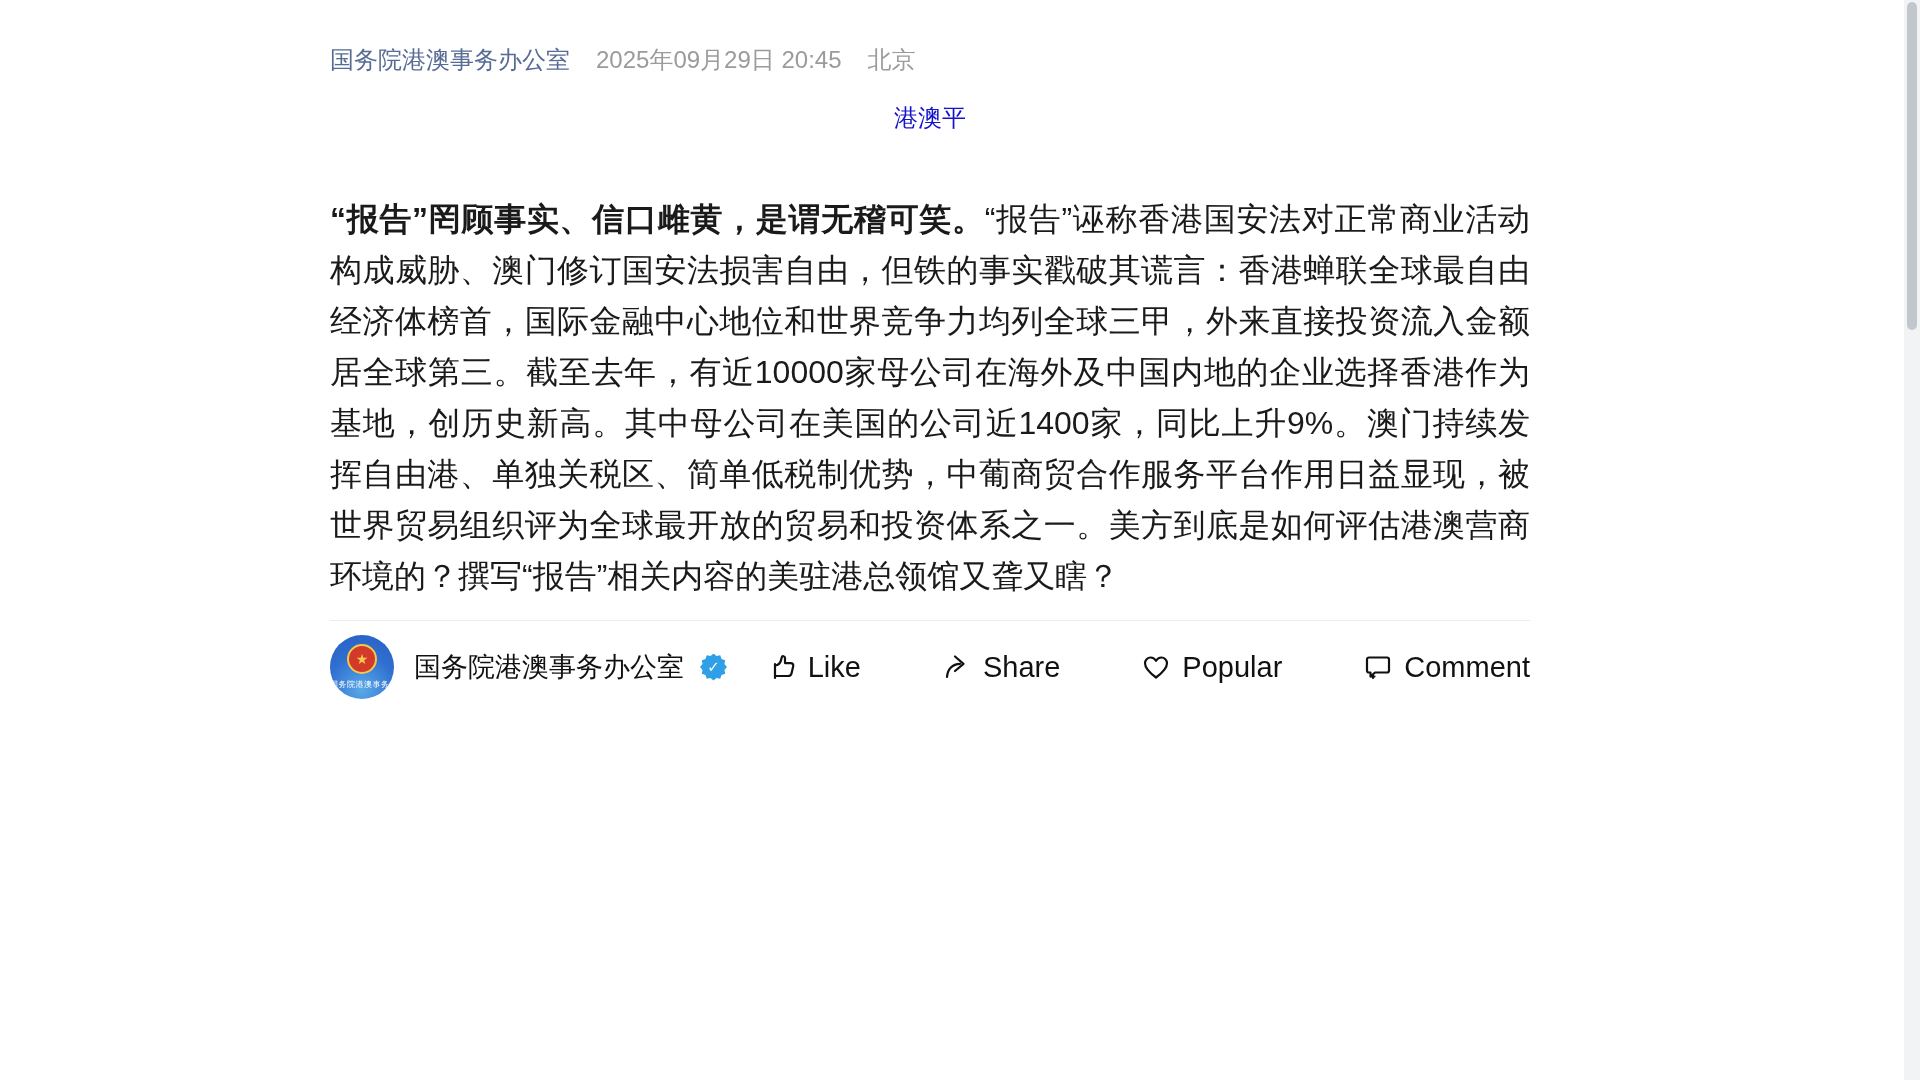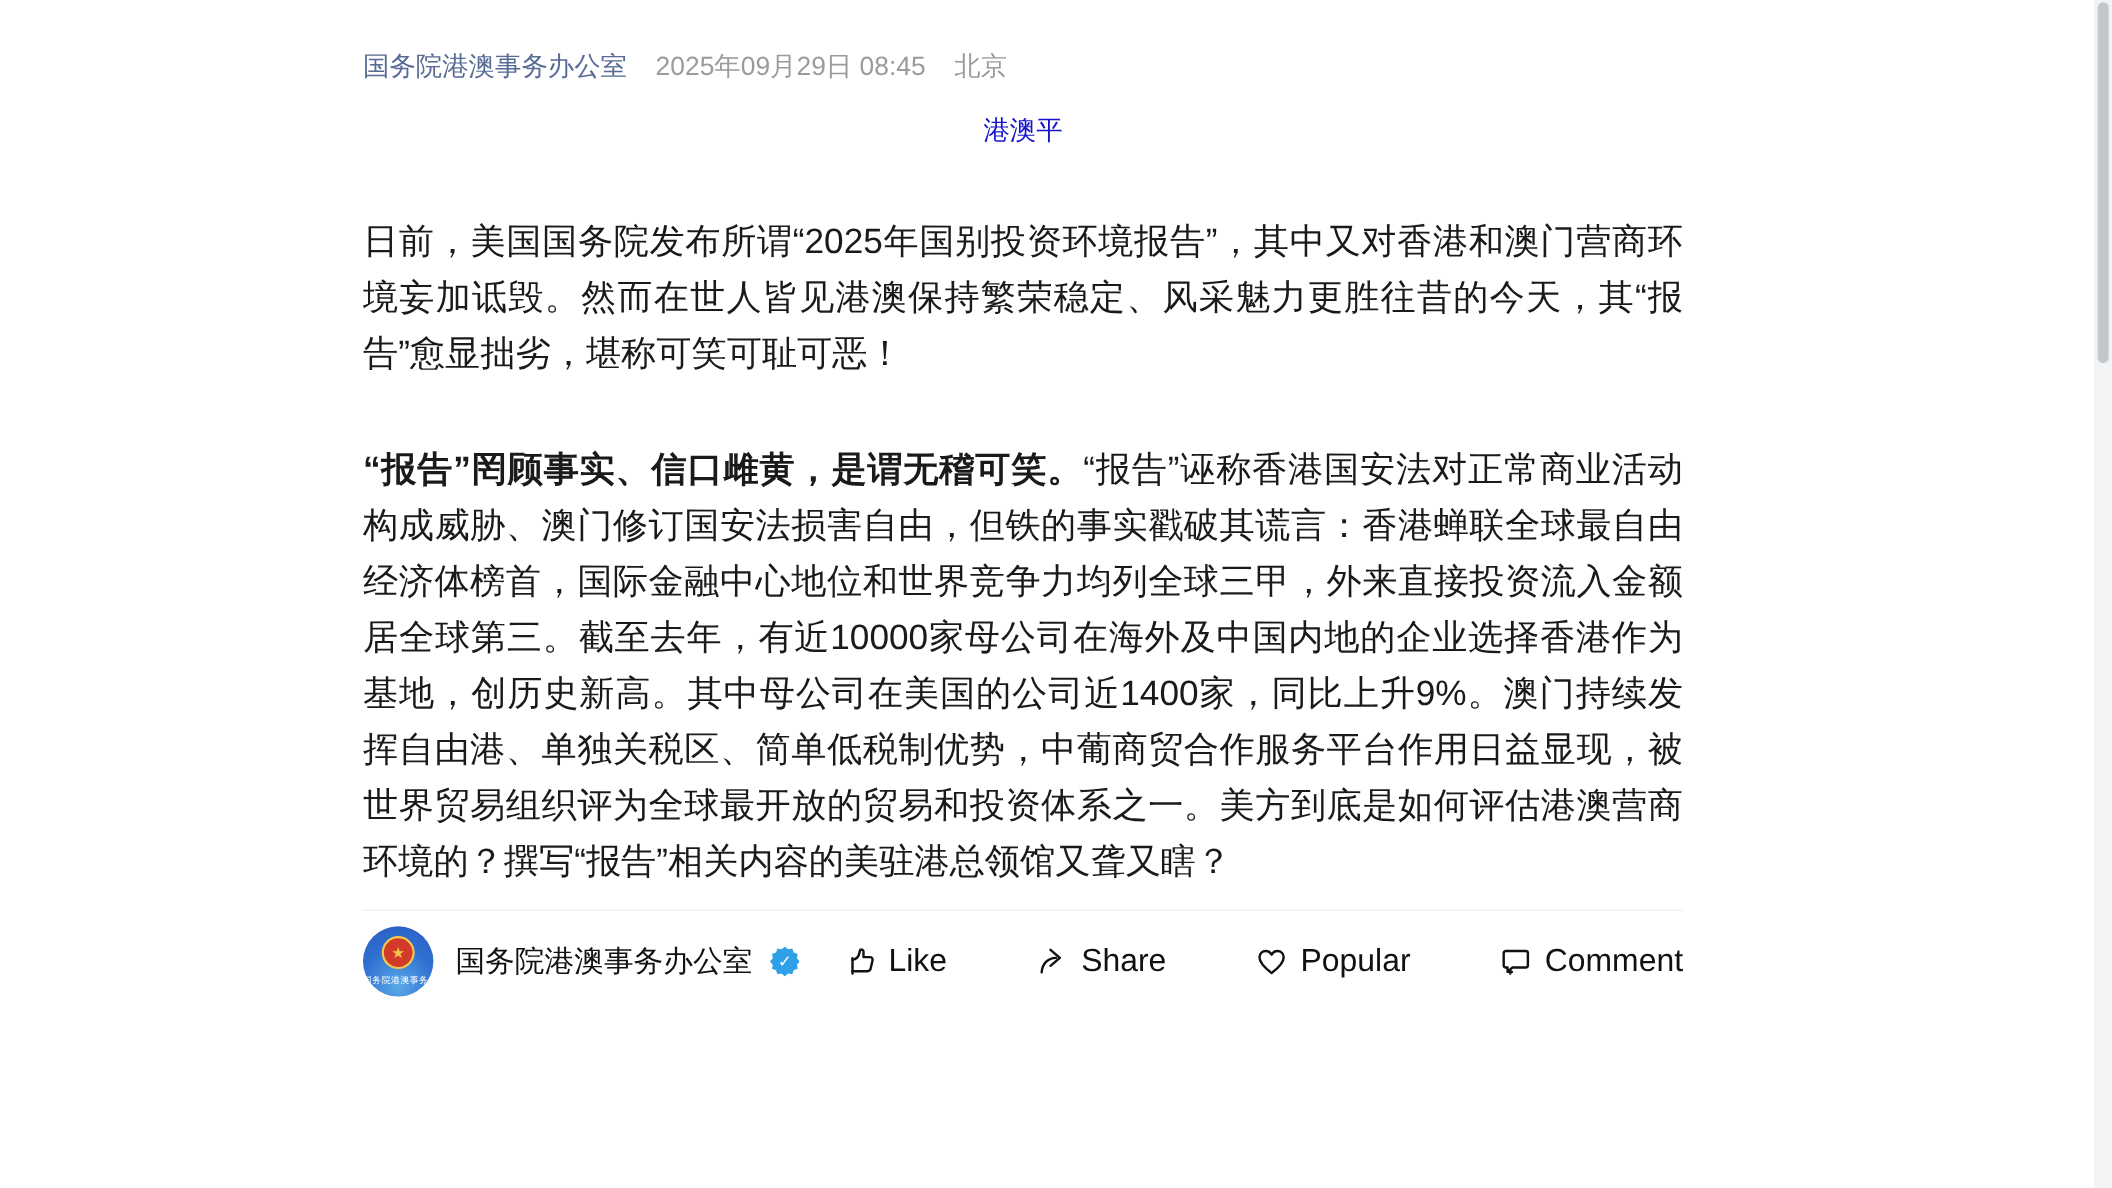--- a/index.html
+++ b/index.html
@@ -129,29 +129,28 @@
   }
 </style>
 </head>
 <body>
 
 <div class="content">
 
 
   <div class="byline">
     <span class="account">国务院港澳事务办公室</span>
-    <span class="meta">2025年09月29日 08:45</span>
+    <span class="meta">2025年09月29日 20:45</span>
     <span class="meta">北京</span>
   </div>
 
 
   <div class="blue-author">港澳平</div>
 
   <div class="body-text">
-    <p><strong></strong><span>日前，美国国务院发布所谓“2025年国别投资环境报告”，其中又对香港和澳门营商环境妄加诋毁。然而在世人皆见港澳保持繁荣稳定、风采魅力更胜往昔的今天，其“报告”愈显拙劣，堪称可笑可耻可恶！</span></p>
     <p><strong>“报告”罔顾事实、信口雌黄，是谓无稽可笑。</strong><span>“报告”诬称香港国安法对正常商业活动构成威胁、澳门修订国安法损害自由，但铁的事实戳破其谎言：香港蝉联全球最自由经济体榜首，国际金融中心地位和世界竞争力均列全球三甲，外来直接投资流入金额居全球第三。截至去年，有近10000家母公司在海外及中国内地的企业选择香港作为基地，创历史新高。其中母公司在美国的公司近1400家，同比上升9%。澳门持续发挥自由港、单独关税区、简单低税制优势，中葡商贸合作服务平台作用日益显现，被世界贸易组织评为全球最开放的贸易和投资体系之一。美方到底是如何评估港澳营商环境的？撰写“报告”相关内容的美驻港总领馆又聋又瞎？</span></p>
   </div>
 
   <div class="footer-bar">
     <div class="account-block">
       <div class="avatar">
         <div class="emblem">★</div>
         <div class="avatar-caption">国务院港澳事务办</div>
       </div>
       <span class="footer-account-name">国务院港澳事务办公室</span>

